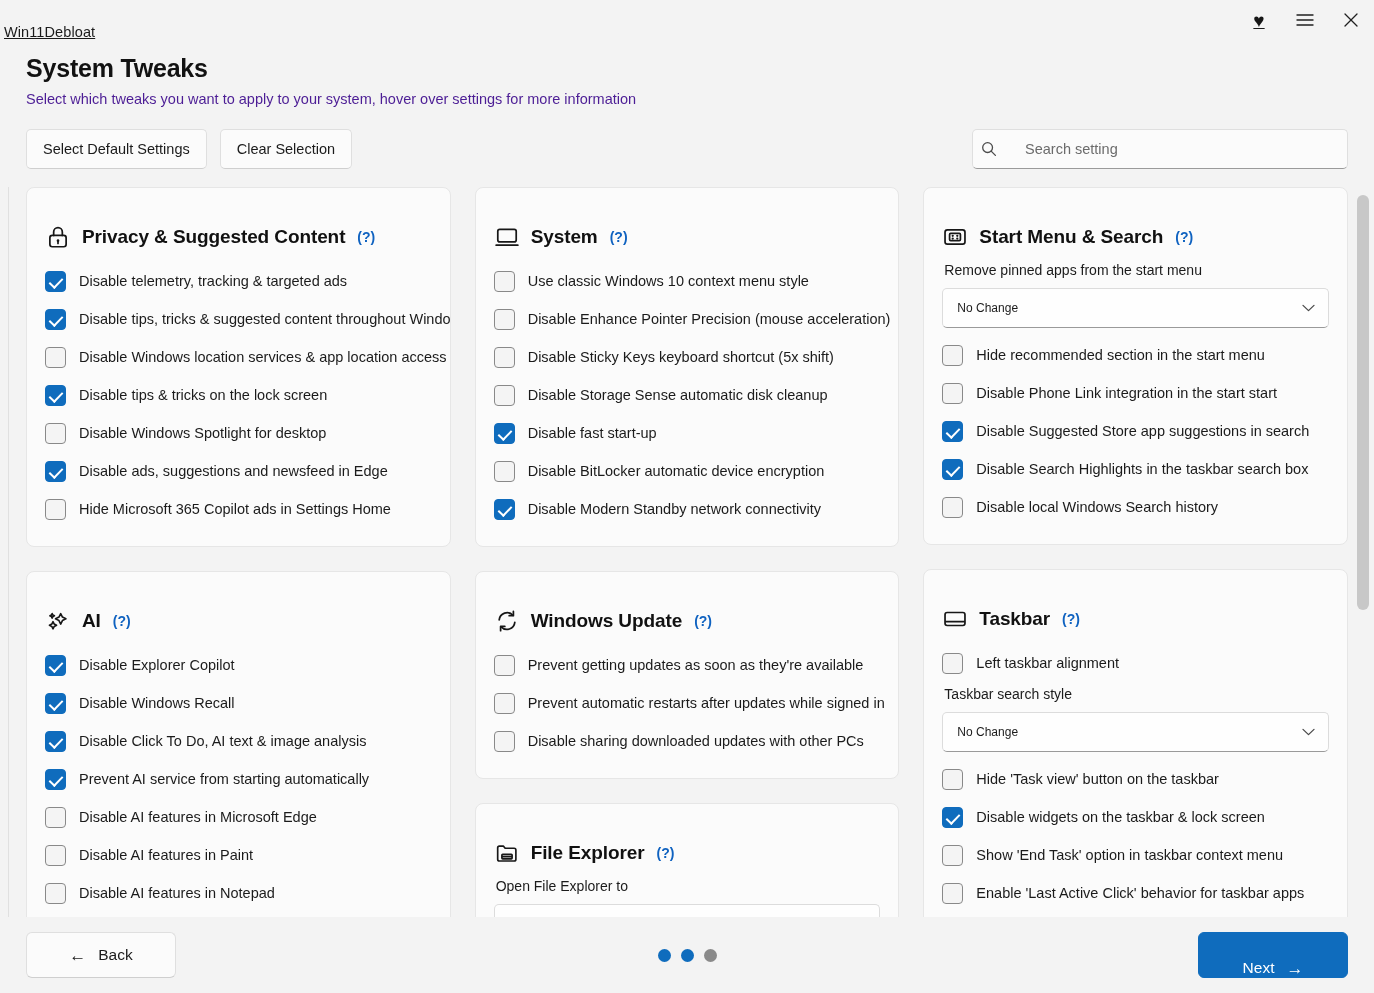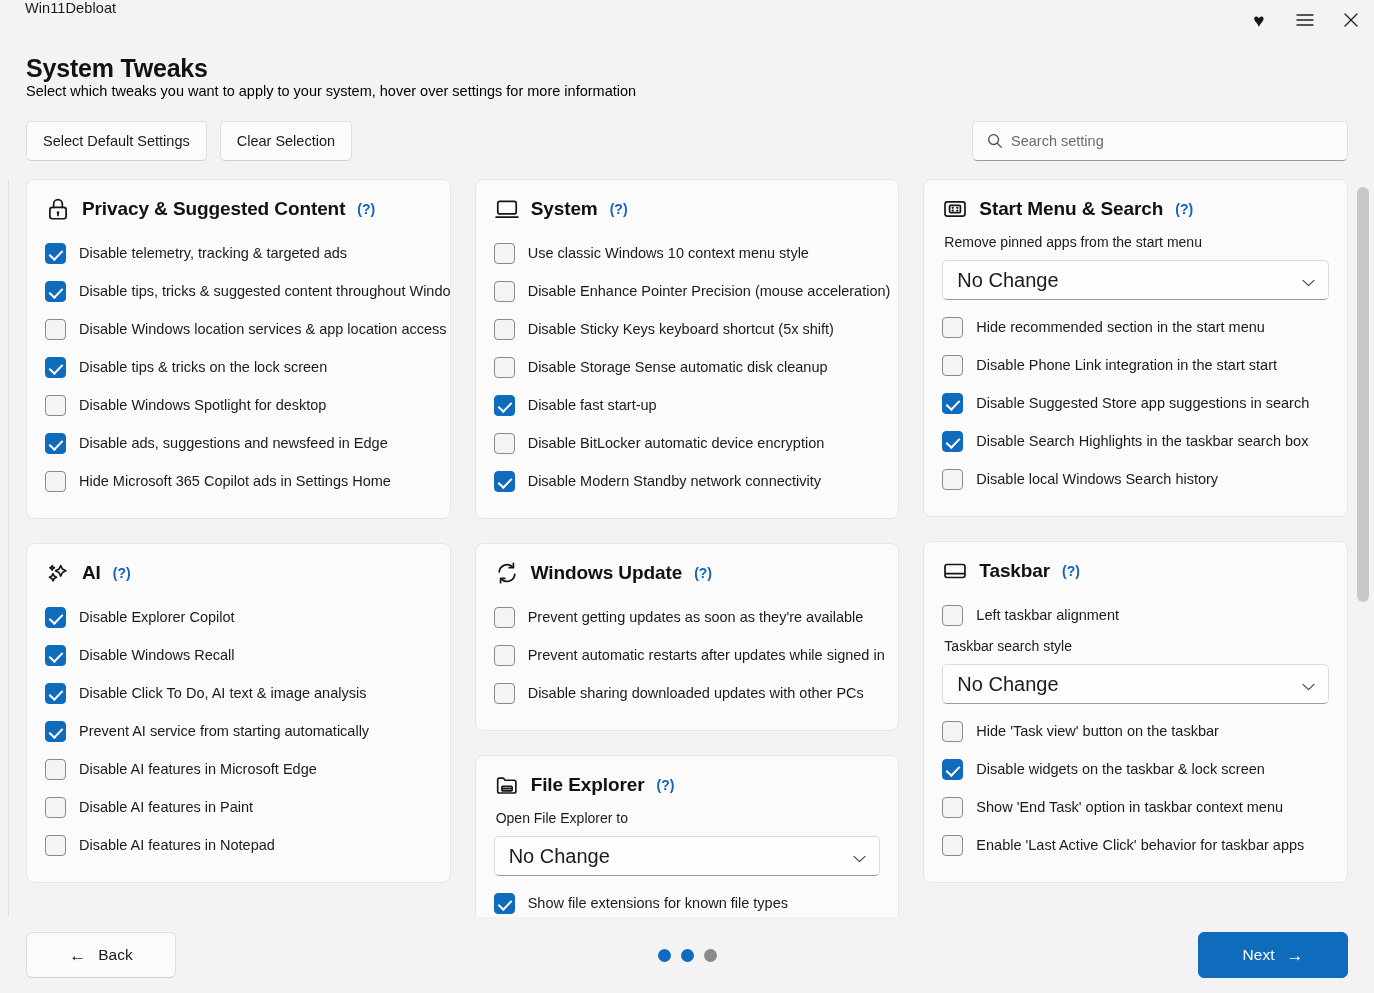--- a/index.html
+++ b/index.html
@@ -22,23 +22,24 @@
     display: flex;
     flex-direction: column;
     overflow: hidden;
   }
 
   
   .titlebar {
     height: 40px;
     flex: 0 0 40px;
     display: flex;
-    align-items: flex-start;
-    padding-left: 25px;
+    align-items: flex-end;
+    padding-left: 4px;
     background: #f3f3f3;
+    text-decoration: underline;
   }
   .titlebar-title {
     font-size: 14.5px;
     color: #1b1b1b;
     letter-spacing: .1px;
   }
   .titlebar-spacer { flex: 1; }
   .titlebar-btn {
     width: 46px;
     height: 40px;
@@ -51,22 +52,23 @@
 
   
   .header { padding: 14px 26px 0 26px; }
   .page-title {
     font-size: 25px;
     font-weight: bold;
     letter-spacing: -.2px;
     color: #121212;
   }
   .page-subtitle {
+    margin-top: 8px;
     font-size: 14.5px;
-    color: #000000;
+    color: #4c1d95;
   }
 
   
   .toolbar {
     margin-top: 22px;
     padding: 0 26px 0 26px;
     display: flex;
     align-items: center;
     gap: 13px;
   }
@@ -88,22 +90,22 @@
   .search-wrap {
     position: relative;
     width: 376px;
     height: 40px;
     background: #fbfbfb;
     border: 1px solid #dfdfdf;
     border-bottom: 1px solid #9a9a9a;
     border-radius: 5px;
     display: flex;
     align-items: center;
-    padding: 0 10px 0 14px;
-    gap: 8px;
+    padding: 0 10px 0 8px;
+    gap: 28px;
   }
   .search-input {
     flex: 1;
     border: none;
     outline: none;
     background: transparent;
     font-size: 14.5px;
     font-family: "Liberation Sans", sans-serif;
     color: #1b1b1b;
   }
@@ -131,20 +133,21 @@
     padding: 16px 18px 18px 18px;
     overflow: hidden;
   }
 
   .card-head {
     display: flex;
     align-items: center;
     gap: 11px;
     margin-bottom: 12px;
     white-space: nowrap;
+    margin-top: 20px;
   }
   .card-title {
     font-size: 19px;
     font-weight: bold;
     color: #111;
     letter-spacing: -.1px;
   }
   .help-link {
     font-size: 14px;
     font-weight: bold;
@@ -196,21 +199,21 @@
   .dropdown {
     height: 40px;
     background: #fefefe;
     border: 1px solid #dcdcdc;
     border-bottom: 1px solid #9a9a9a;
     border-radius: 5px;
     display: flex;
     align-items: center;
     justify-content: space-between;
     padding: 0 13px 0 14px;
-    font-size: 20px;
+    font-size: 12px;
     color: #1b1b1b;
     cursor: pointer;
     margin-bottom: 8px;
   }
   .chev { color: #4a4a4a; }
 
   
   .scrollbar-track {
     position: absolute;
     top: 0; right: 4px;
@@ -268,21 +271,21 @@
     min-width: 150px;
     padding: 0 22px;
     background: #0f6cbd;
     border: 1px solid #0f6cbd;
     border-radius: 6px;
     font-size: 15.5px;
     font-family: "Liberation Sans", sans-serif;
     color: #fff;
     cursor: pointer;
     display: flex;
-    align-items: center;
+    align-items: flex-end;
     justify-content: center;
     gap: 12px;
   }
   .footer-spacer { flex: 1; }
   .dots {
     position: absolute;
     left: 0; right: 0;
     display: flex;
     justify-content: center;
     gap: 10px;

